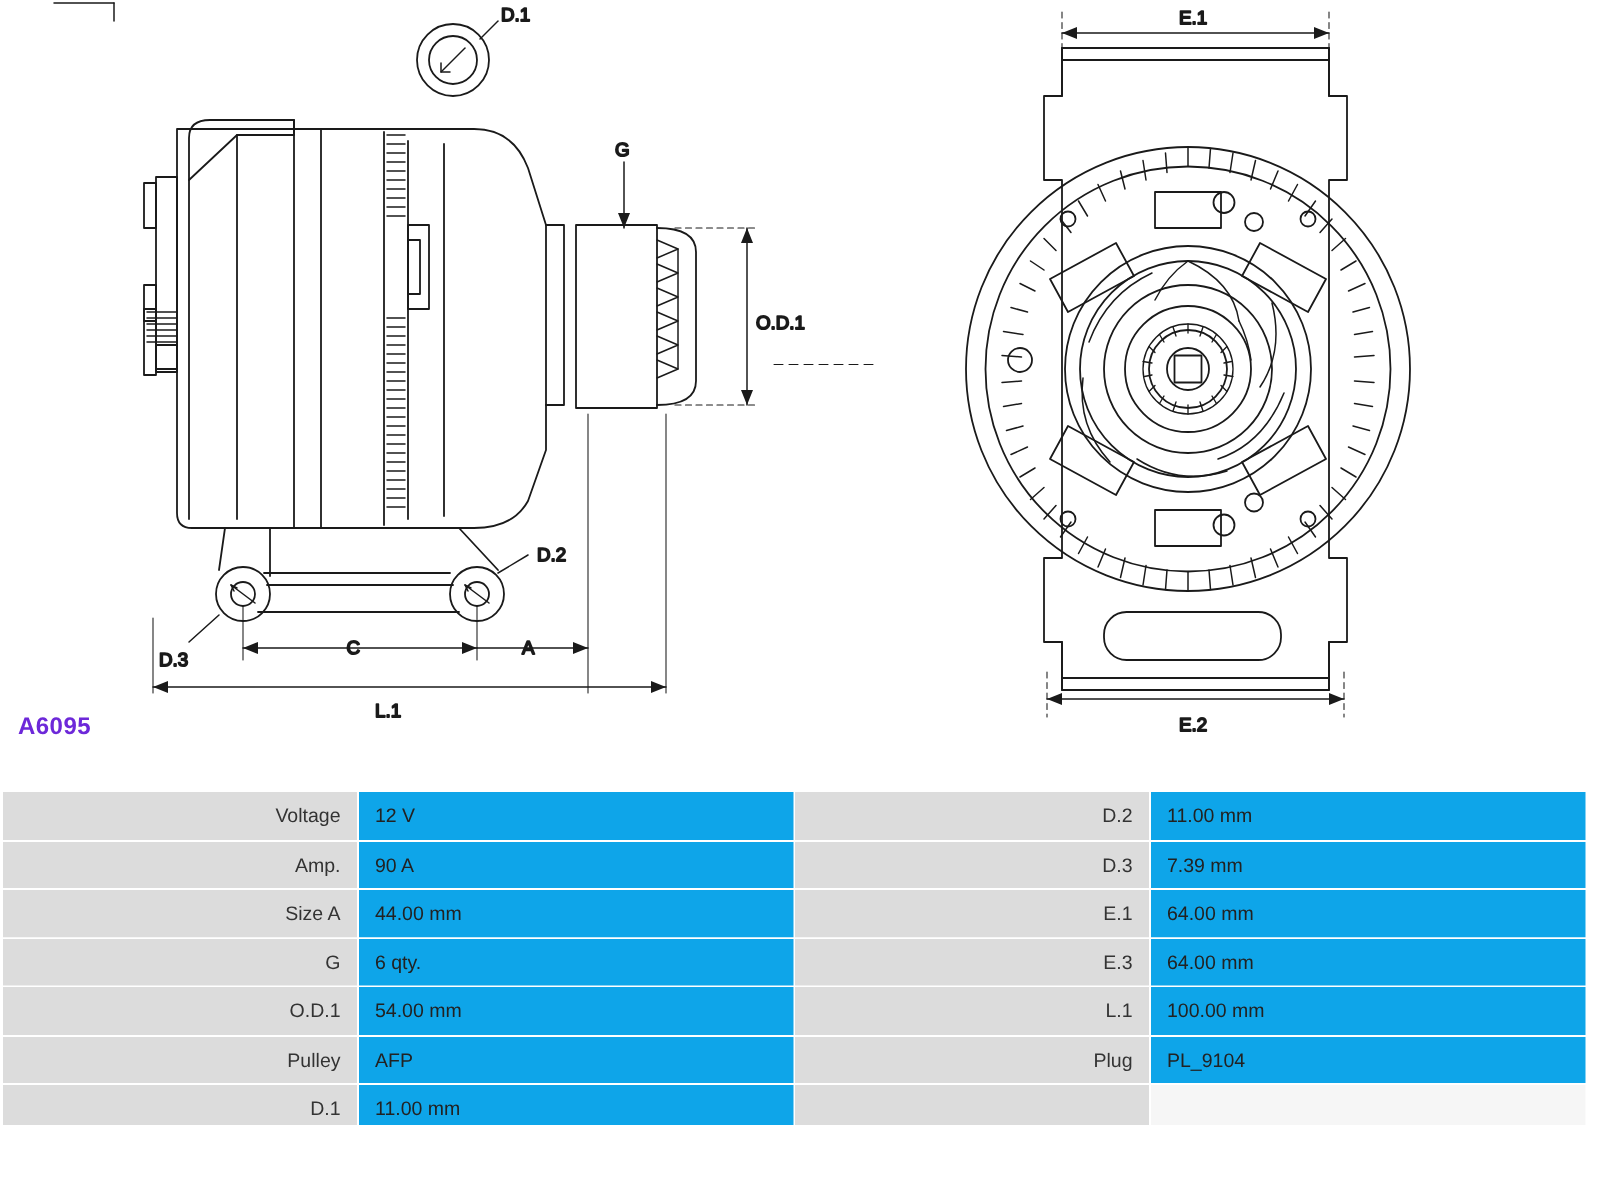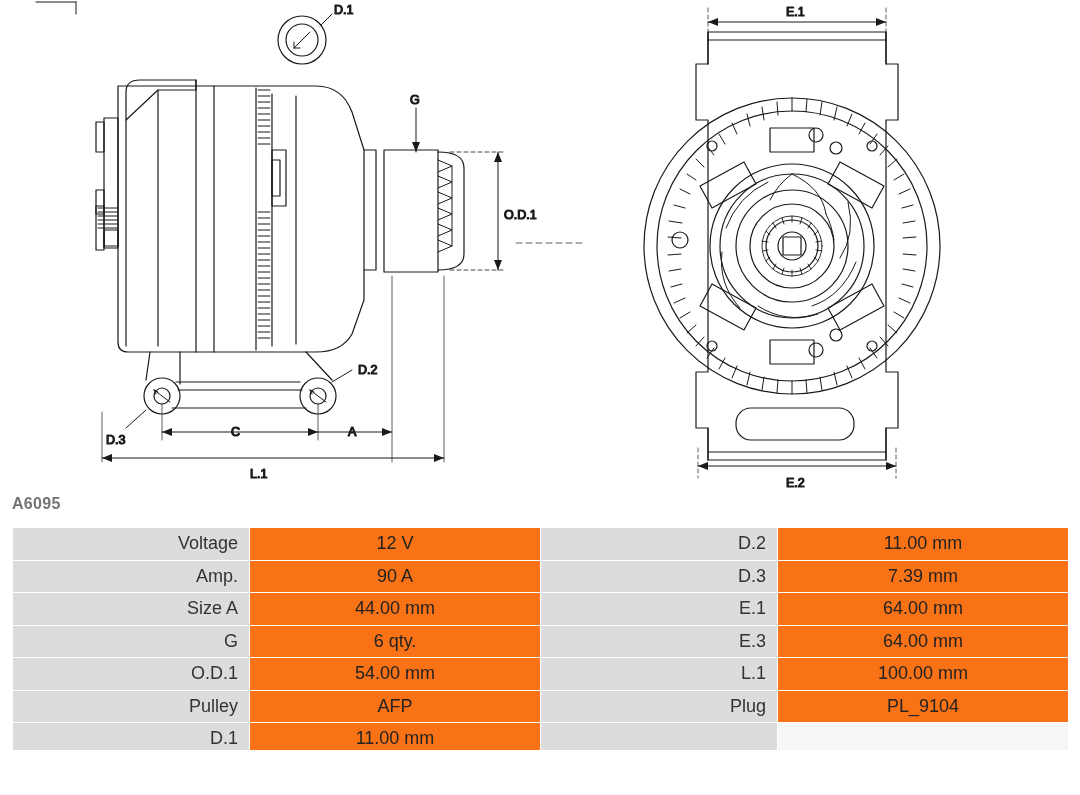--- a/index.html
+++ b/index.html
@@ -18,53 +18,53 @@
   #drawing {
     position: absolute;
     left: 0; top: 0;
     width: 1080px; height: 492px;
   }
   #drawing svg { display: block; }
 
   
   .part-number {
     position: absolute;
-    left: 12px; top: 495px;
+    left: 12px; top: 476px;
     font-size: 16px;
     font-weight: bold;
-    color: #737373;
+    color: #6d28d9;
     letter-spacing: 0.3px;
   }
 
   
   #spec-table {
     position: absolute;
-    left: 12px; top: 527px;
+    left: 1px; top: 527px;
     width: 1056px;
     border-collapse: collapse;
-    font-size: 18px;
+    font-size: 13px;
     color: #222;
     table-layout: fixed;
   }
   #spec-table td {
     height: 32.5px;
     border: 1px solid #ffffff;
     padding: 0 11px;
     vertical-align: middle;
     white-space: nowrap;
     overflow: hidden;
   }
   td.lbl {
     background: #dcdcdc;
     text-align: right;
     color: #333;
   }
   td.val {
-    background: #f97316;
-    text-align: center;
+    background: #0ea5e9;
+    text-align: left;
     color: #222;
   }
   td.empty-lbl { background: #dcdcdc; }
   td.empty-val { background: #f6f6f6; }
 
   col.c-lbl { width: 237px; }
   col.c-val { width: 291px; }
 
   
   text {

